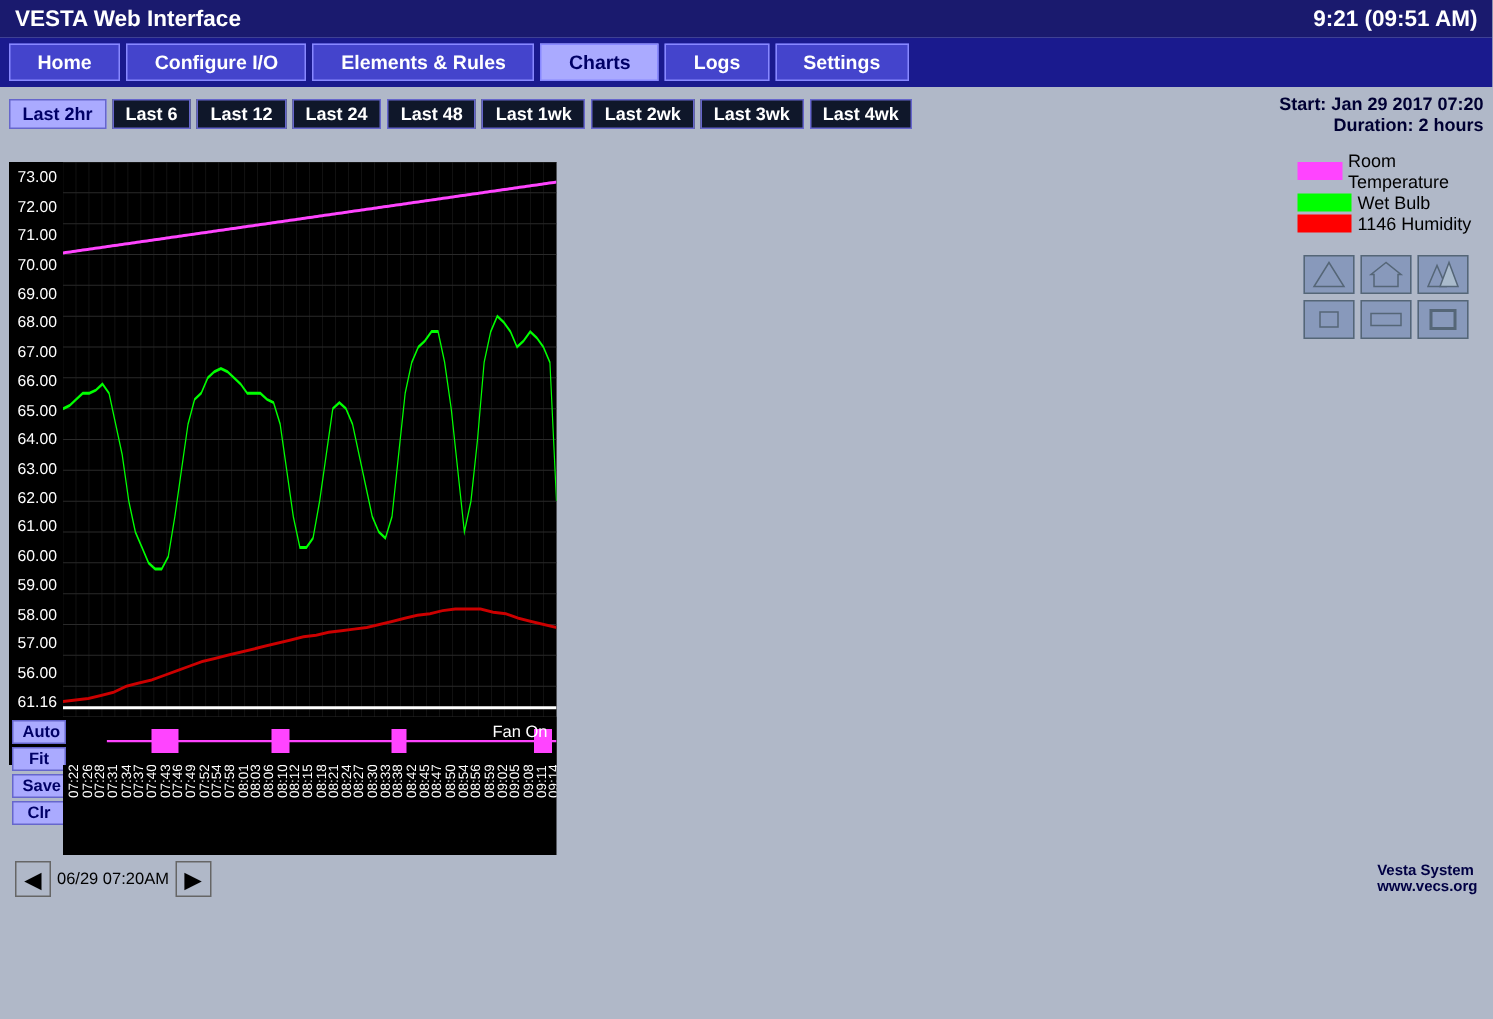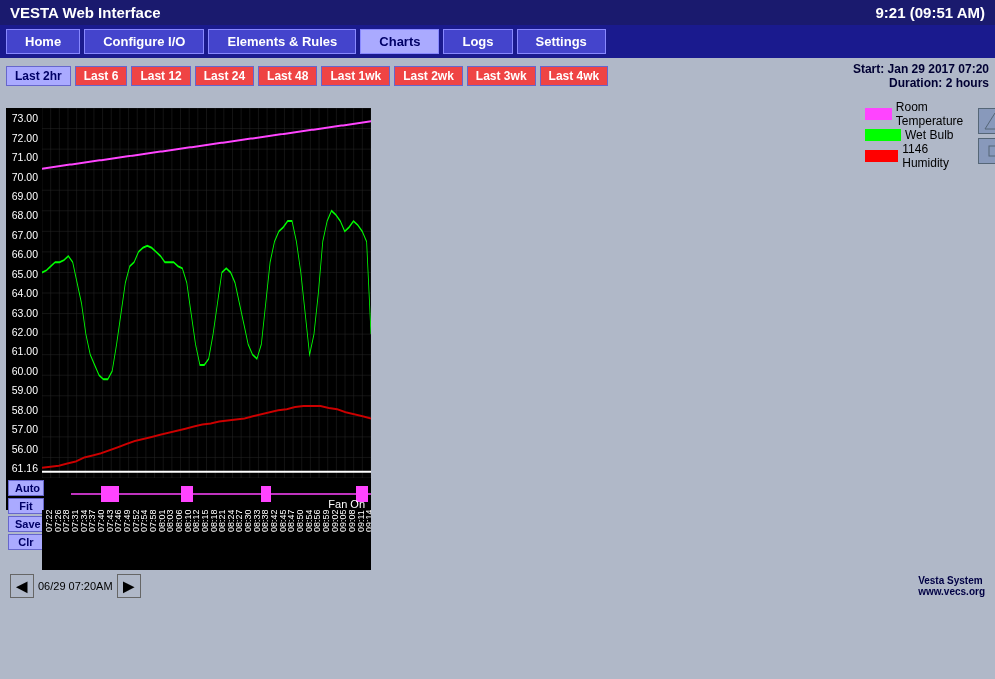--- a/index.html
+++ b/index.html
@@ -41,21 +41,21 @@
       color: #000066;
     }
     #time-btn-bar {
       background: #b0b8c8;
       display: flex;
       align-items: center;
       padding: 4px 6px;
       gap: 4px;
     }
     .time-btn {
-      background: #ef4444;
+      background: #0f172a;
       color: white;
       border: 1px solid #6666cc;
       padding: 2px 8px;
       font-size: 12px;
       cursor: pointer;
       font-weight: bold;
     }
     .time-btn.active {
       background: #aaaaff;
       color: #000066;
@@ -97,20 +97,21 @@
       flex: 1;
       background: black;
       position: relative;
       height: 370px;
     }
     #legend-panel {
       width: 130px;
       background: #b0b8c8;
       padding: 4px 6px;
       display: flex;
+      flex-direction: column;
       gap: 6px;
       font-size: 12px;
     }
     .legend-item {
       display: flex;
       align-items: center;
       gap: 4px;
     }
     .legend-color {
       height: 12px;
@@ -166,21 +167,21 @@
       border: 1px solid #6666cc;
       padding: 1px 6px;
       font-size: 11px;
       font-weight: bold;
       cursor: pointer;
       width: 36px;
     }
     #fan-label {
       position: absolute;
       right: 6px;
-      top: 20px;
+      top: 4px;
       color: white;
       font-size: 11px;
     }
     #x-axis-area {
       display: flex;
       flex-direction: row;
     }
     #x-axis-labels {
       flex: 1;
       background: black;

